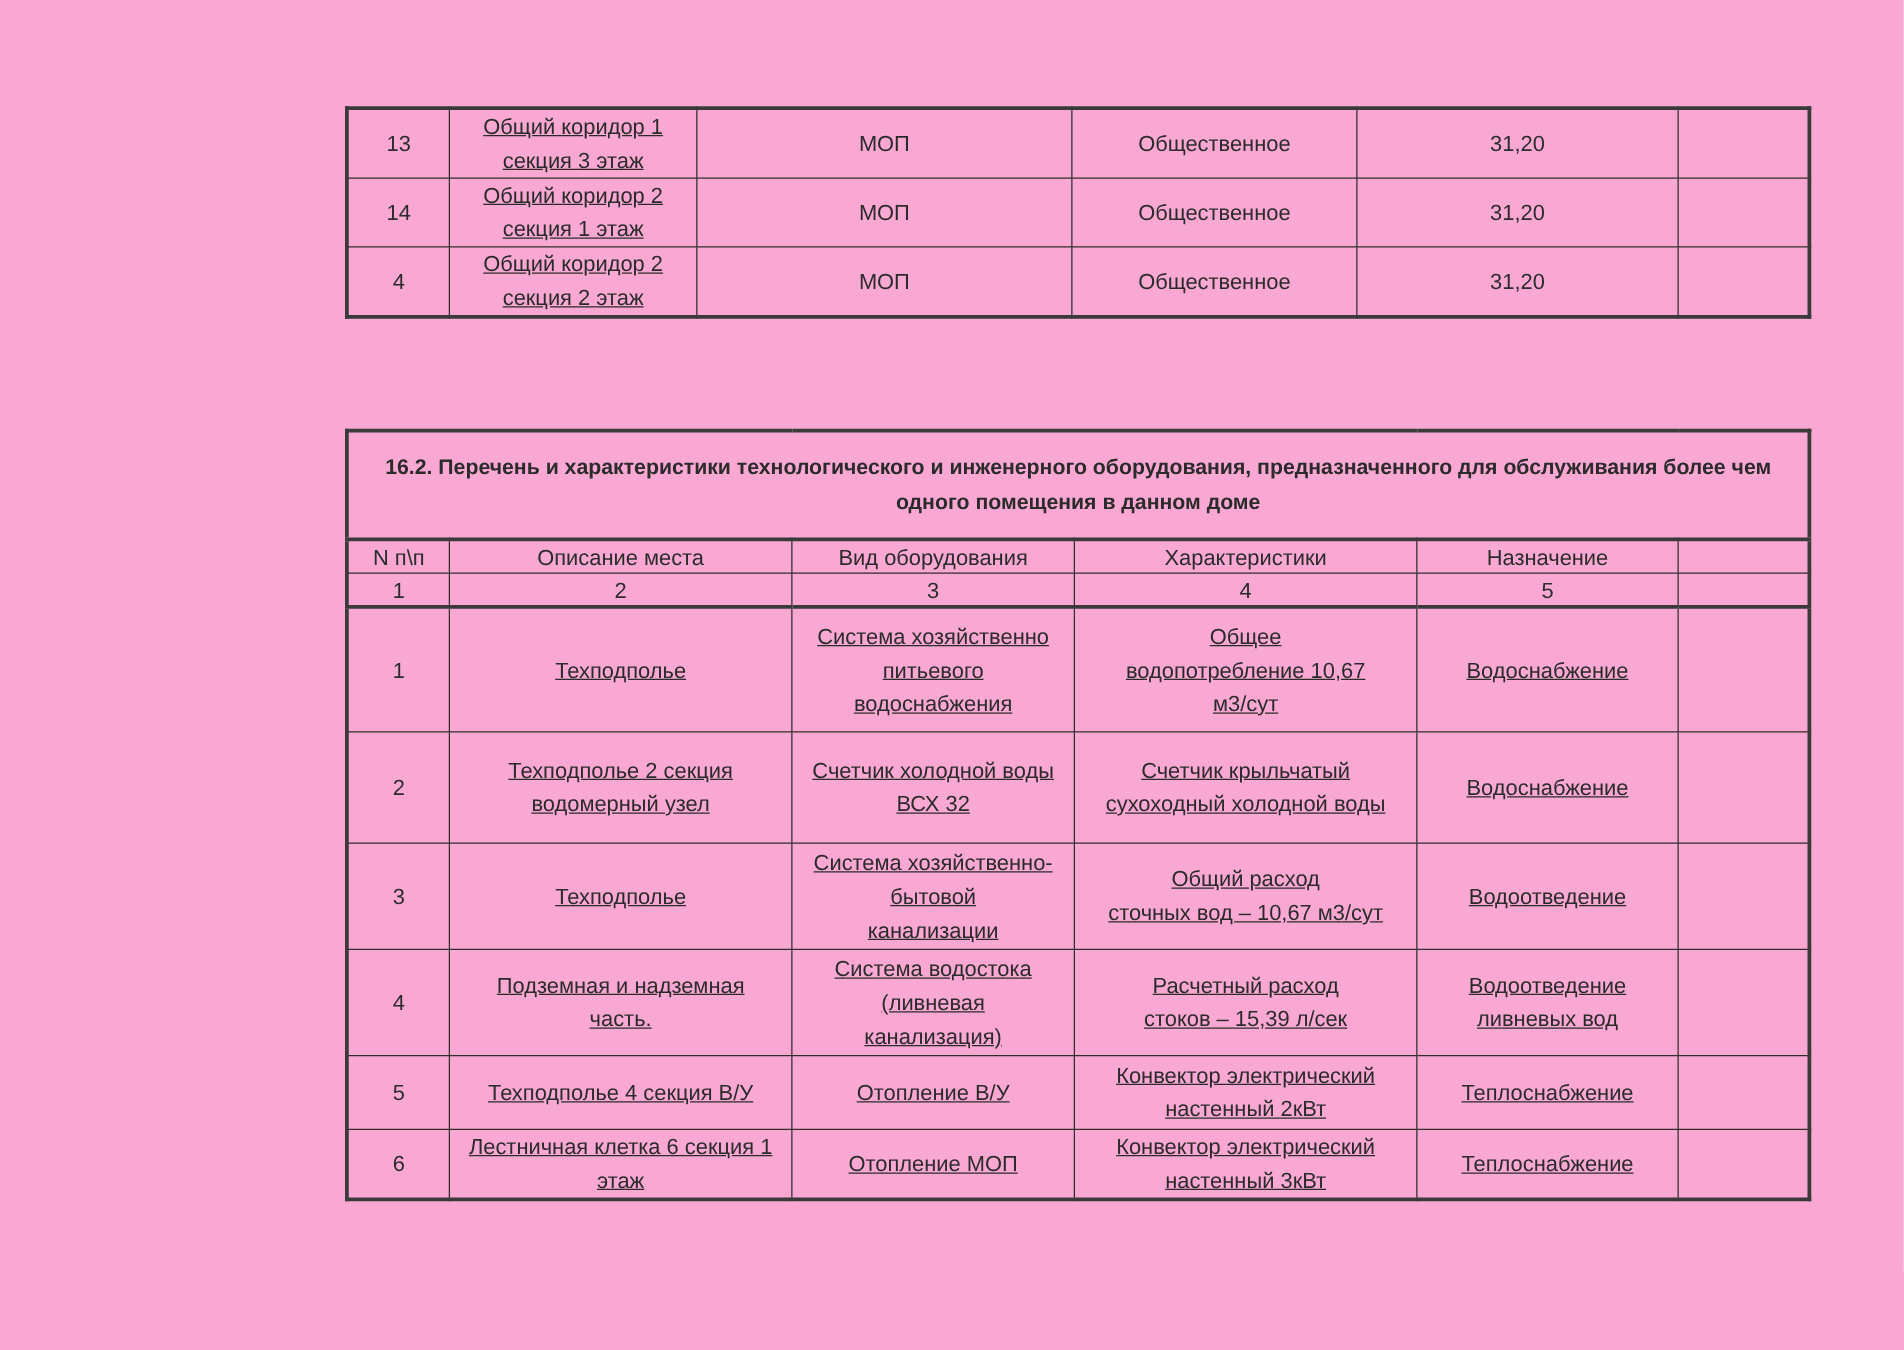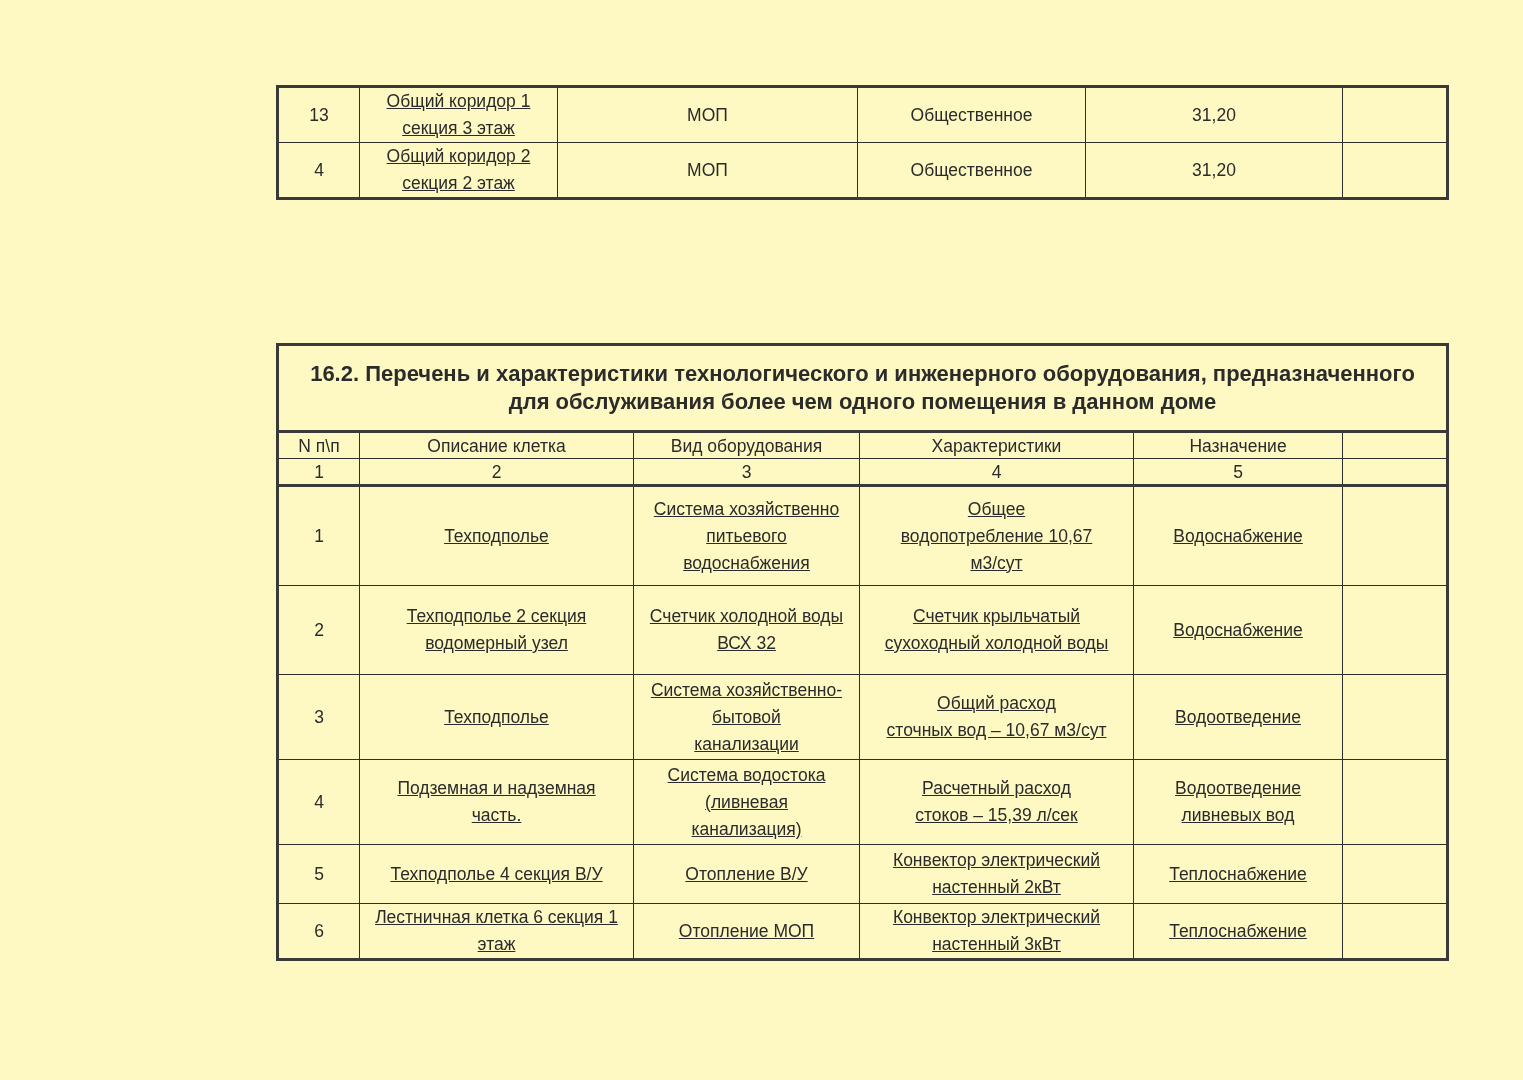--- a/index.html
+++ b/index.html
@@ -12,21 +12,21 @@
       height: 1080px;
       position: relative;
       overflow: hidden;
       font-family: "Liberation Sans", "DejaVu Sans", sans-serif;
       color: #2a2a2a;
     }
     .page {
       position: absolute;
       left: 0; top: 0;
       width: 1523px; height: 1080px;
-      background: #fef9c3;
+      background: #f9a8d4;
     }
     table {
       border-collapse: collapse;
       position: absolute;
       table-layout: fixed;
     }
     td {
       border: 1.5px solid #2e2e2e;
       text-align: center;
       vertical-align: middle;
@@ -46,21 +46,21 @@
 
     
     #equip-table {
       left: 276px;
       top: 343px;
       width: 1170px;
       border: 3px solid #3a3a3a;
     }
     #equip-table td.title-cell {
       font-weight: bold;
-      font-size: 22px;
+      font-size: 17px;
       line-height: 28px;
       height: 84px;
       padding: 0 8px;
       border-bottom: 3px solid #3a3a3a;
     }
     #equip-table tr.head-row td { height: 25px; line-height: 24px; }
     #equip-table tr.num-row td { height: 25px; line-height: 24px; border-bottom: 3px solid #3a3a3a; }
     #equip-table tr.r1 td { height: 98px; }
     #equip-table tr.r2 td { height: 88px; }
     #equip-table tr.r3 td { height: 84px; }
@@ -87,20 +87,29 @@
       <tr>
         <td>13</td>
         <td class="ml">Общий коридор 1
 секция 3 этаж</td>
         <td>МОП</td>
         <td>Общественное</td>
         <td>31,20</td>
         <td></td>
       </tr>
       <tr>
+        <td>14</td>
+        <td class="ml">Общий коридор 2
+секция 1 этаж</td>
+        <td>МОП</td>
+        <td>Общественное</td>
+        <td>31,20</td>
+        <td></td>
+      </tr>
+      <tr>
         <td>4</td>
         <td class="ml">Общий коридор 2
 секция 2 этаж</td>
         <td>МОП</td>
         <td>Общественное</td>
         <td>31,20</td>
         <td></td>
       </tr>
     </tbody>
   </table>
@@ -113,21 +122,21 @@
         <col style="width:274px">
         <col style="width:209px">
         <col style="width:105px">
     </colgroup>
     <tbody>
       <tr>
         <td colspan="6" class="title-cell">16.2. Перечень и характеристики технологического и инженерного оборудования, предназначенного для обслуживания более чем одного помещения в данном доме</td>
       </tr>
       <tr class="head-row">
         <td>N п\п</td>
-        <td>Описание клетка</td>
+        <td>Описание места</td>
         <td>Вид оборудования</td>
         <td>Характеристики</td>
         <td>Назначение</td>
         <td></td>
       </tr>
       <tr class="num-row">
         <td>1</td>
         <td>2</td>
         <td>3</td>
         <td>4</td>

